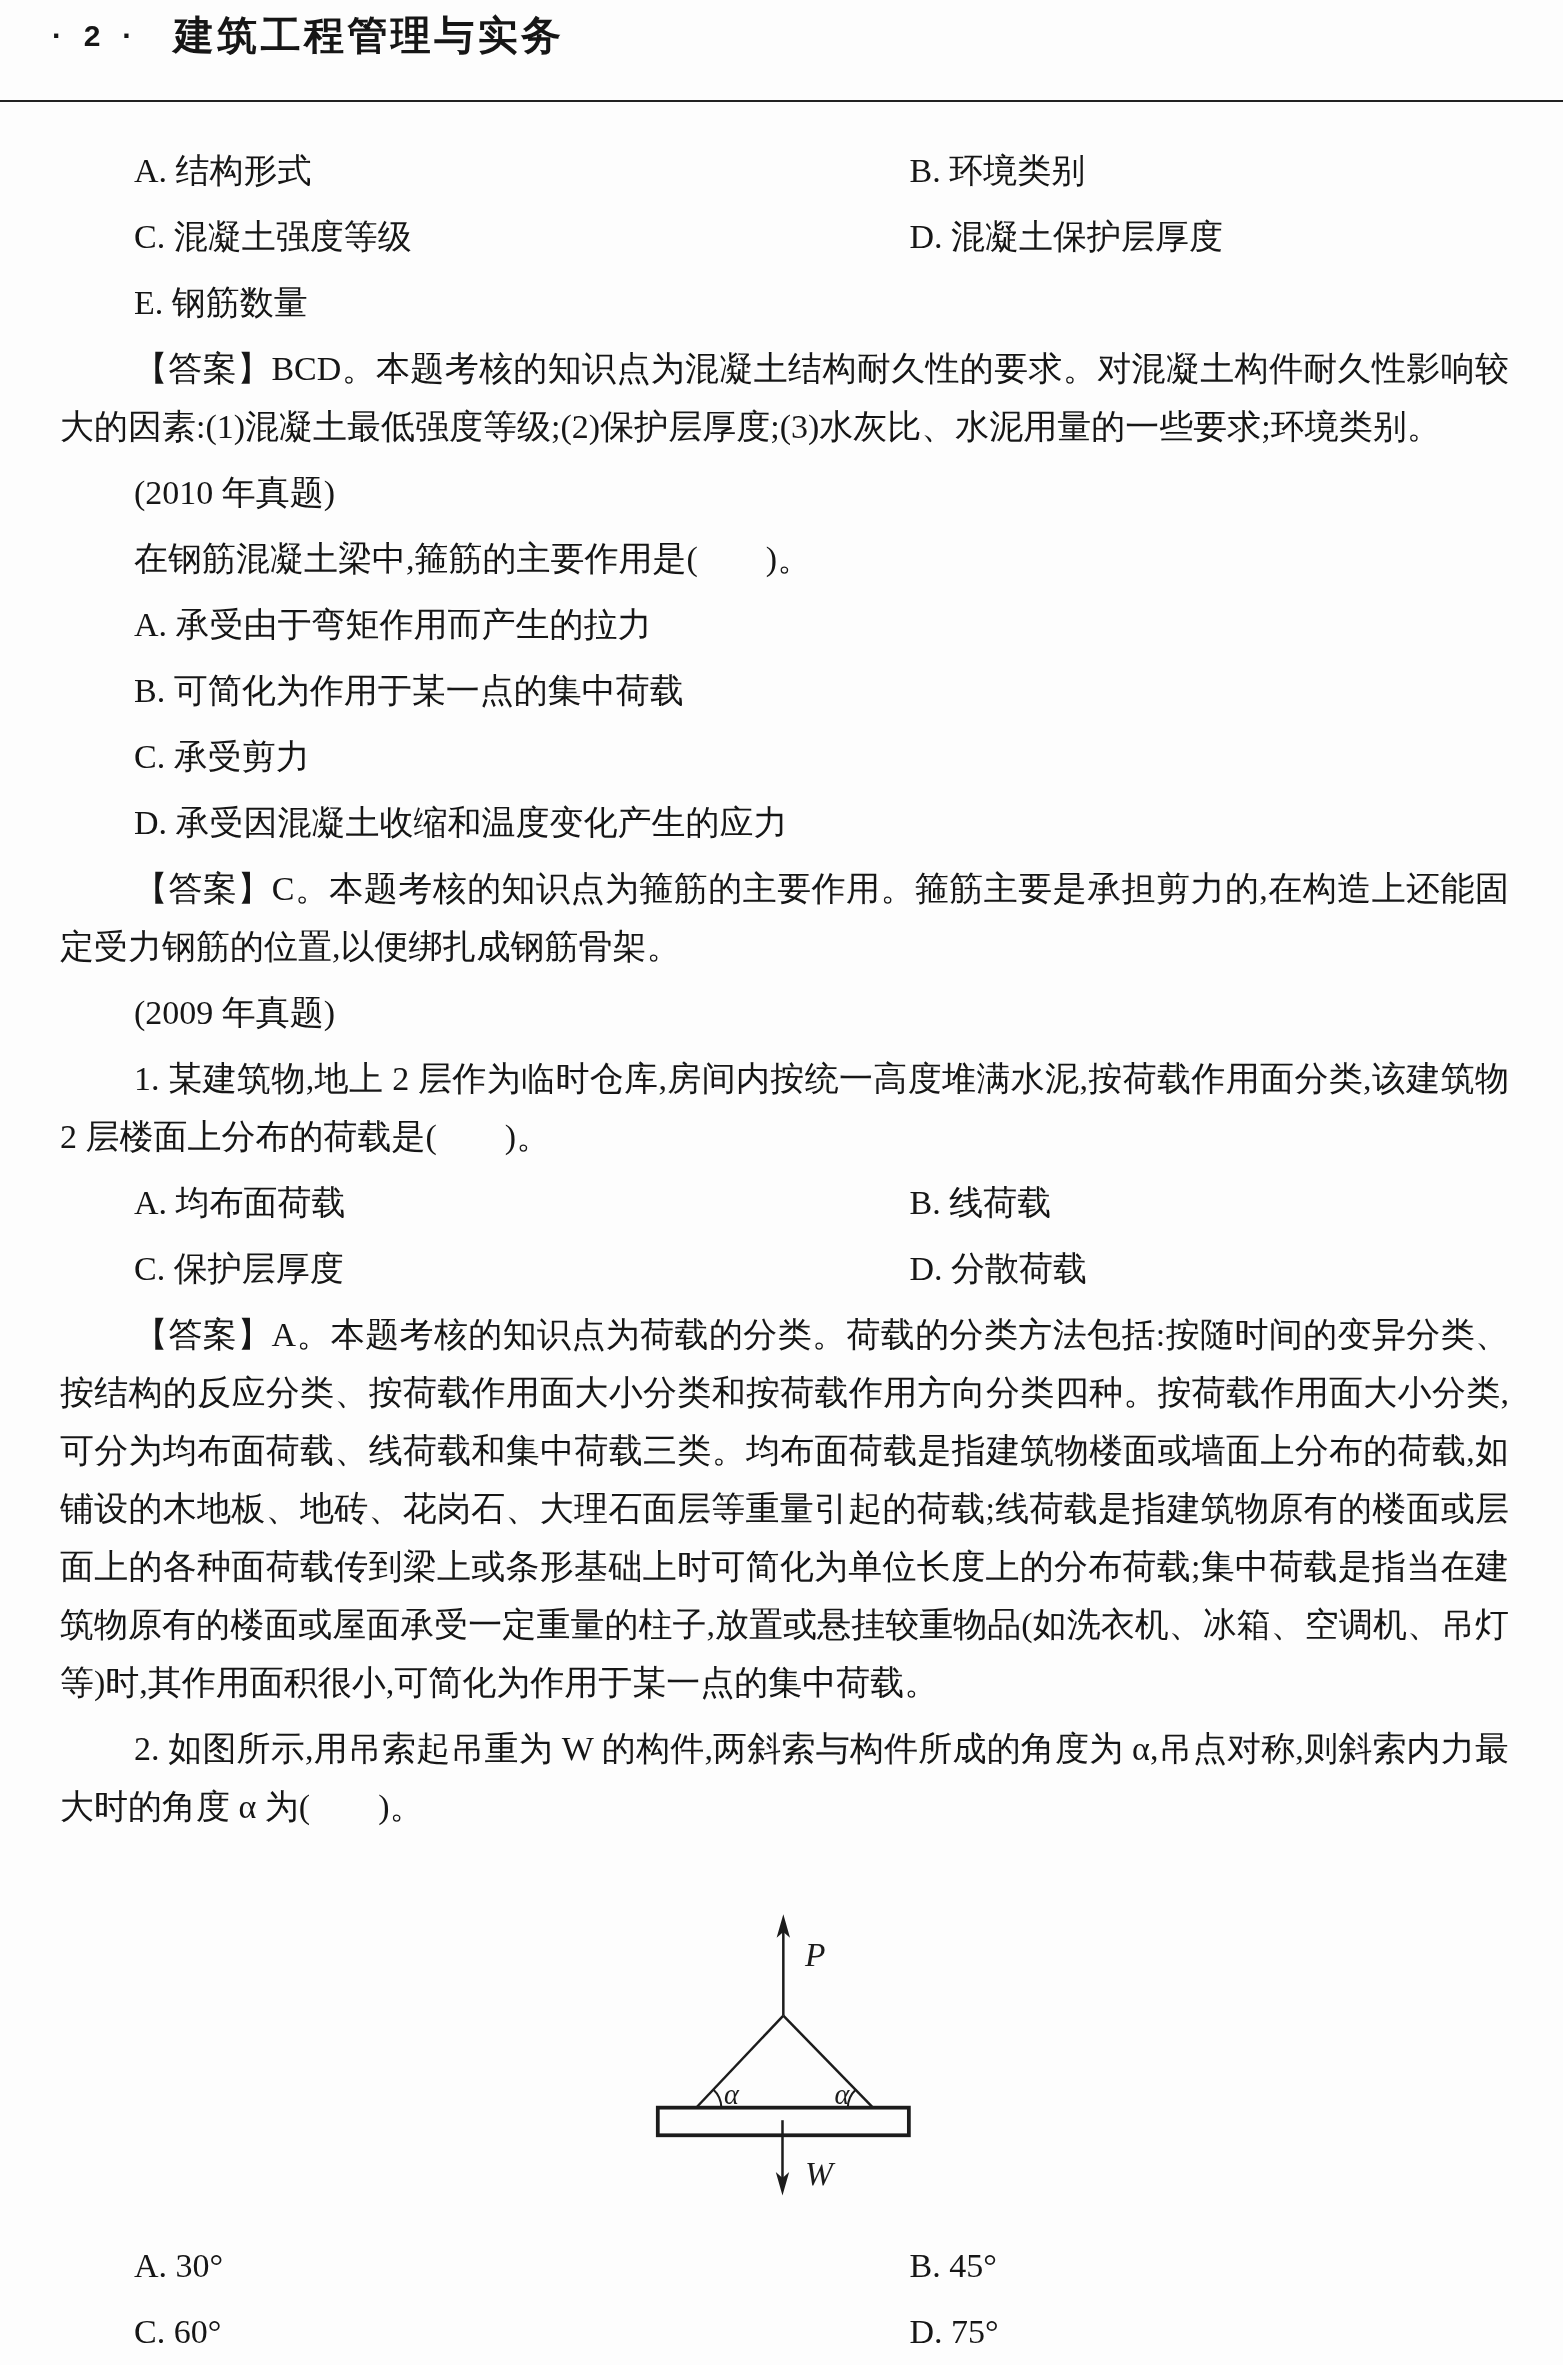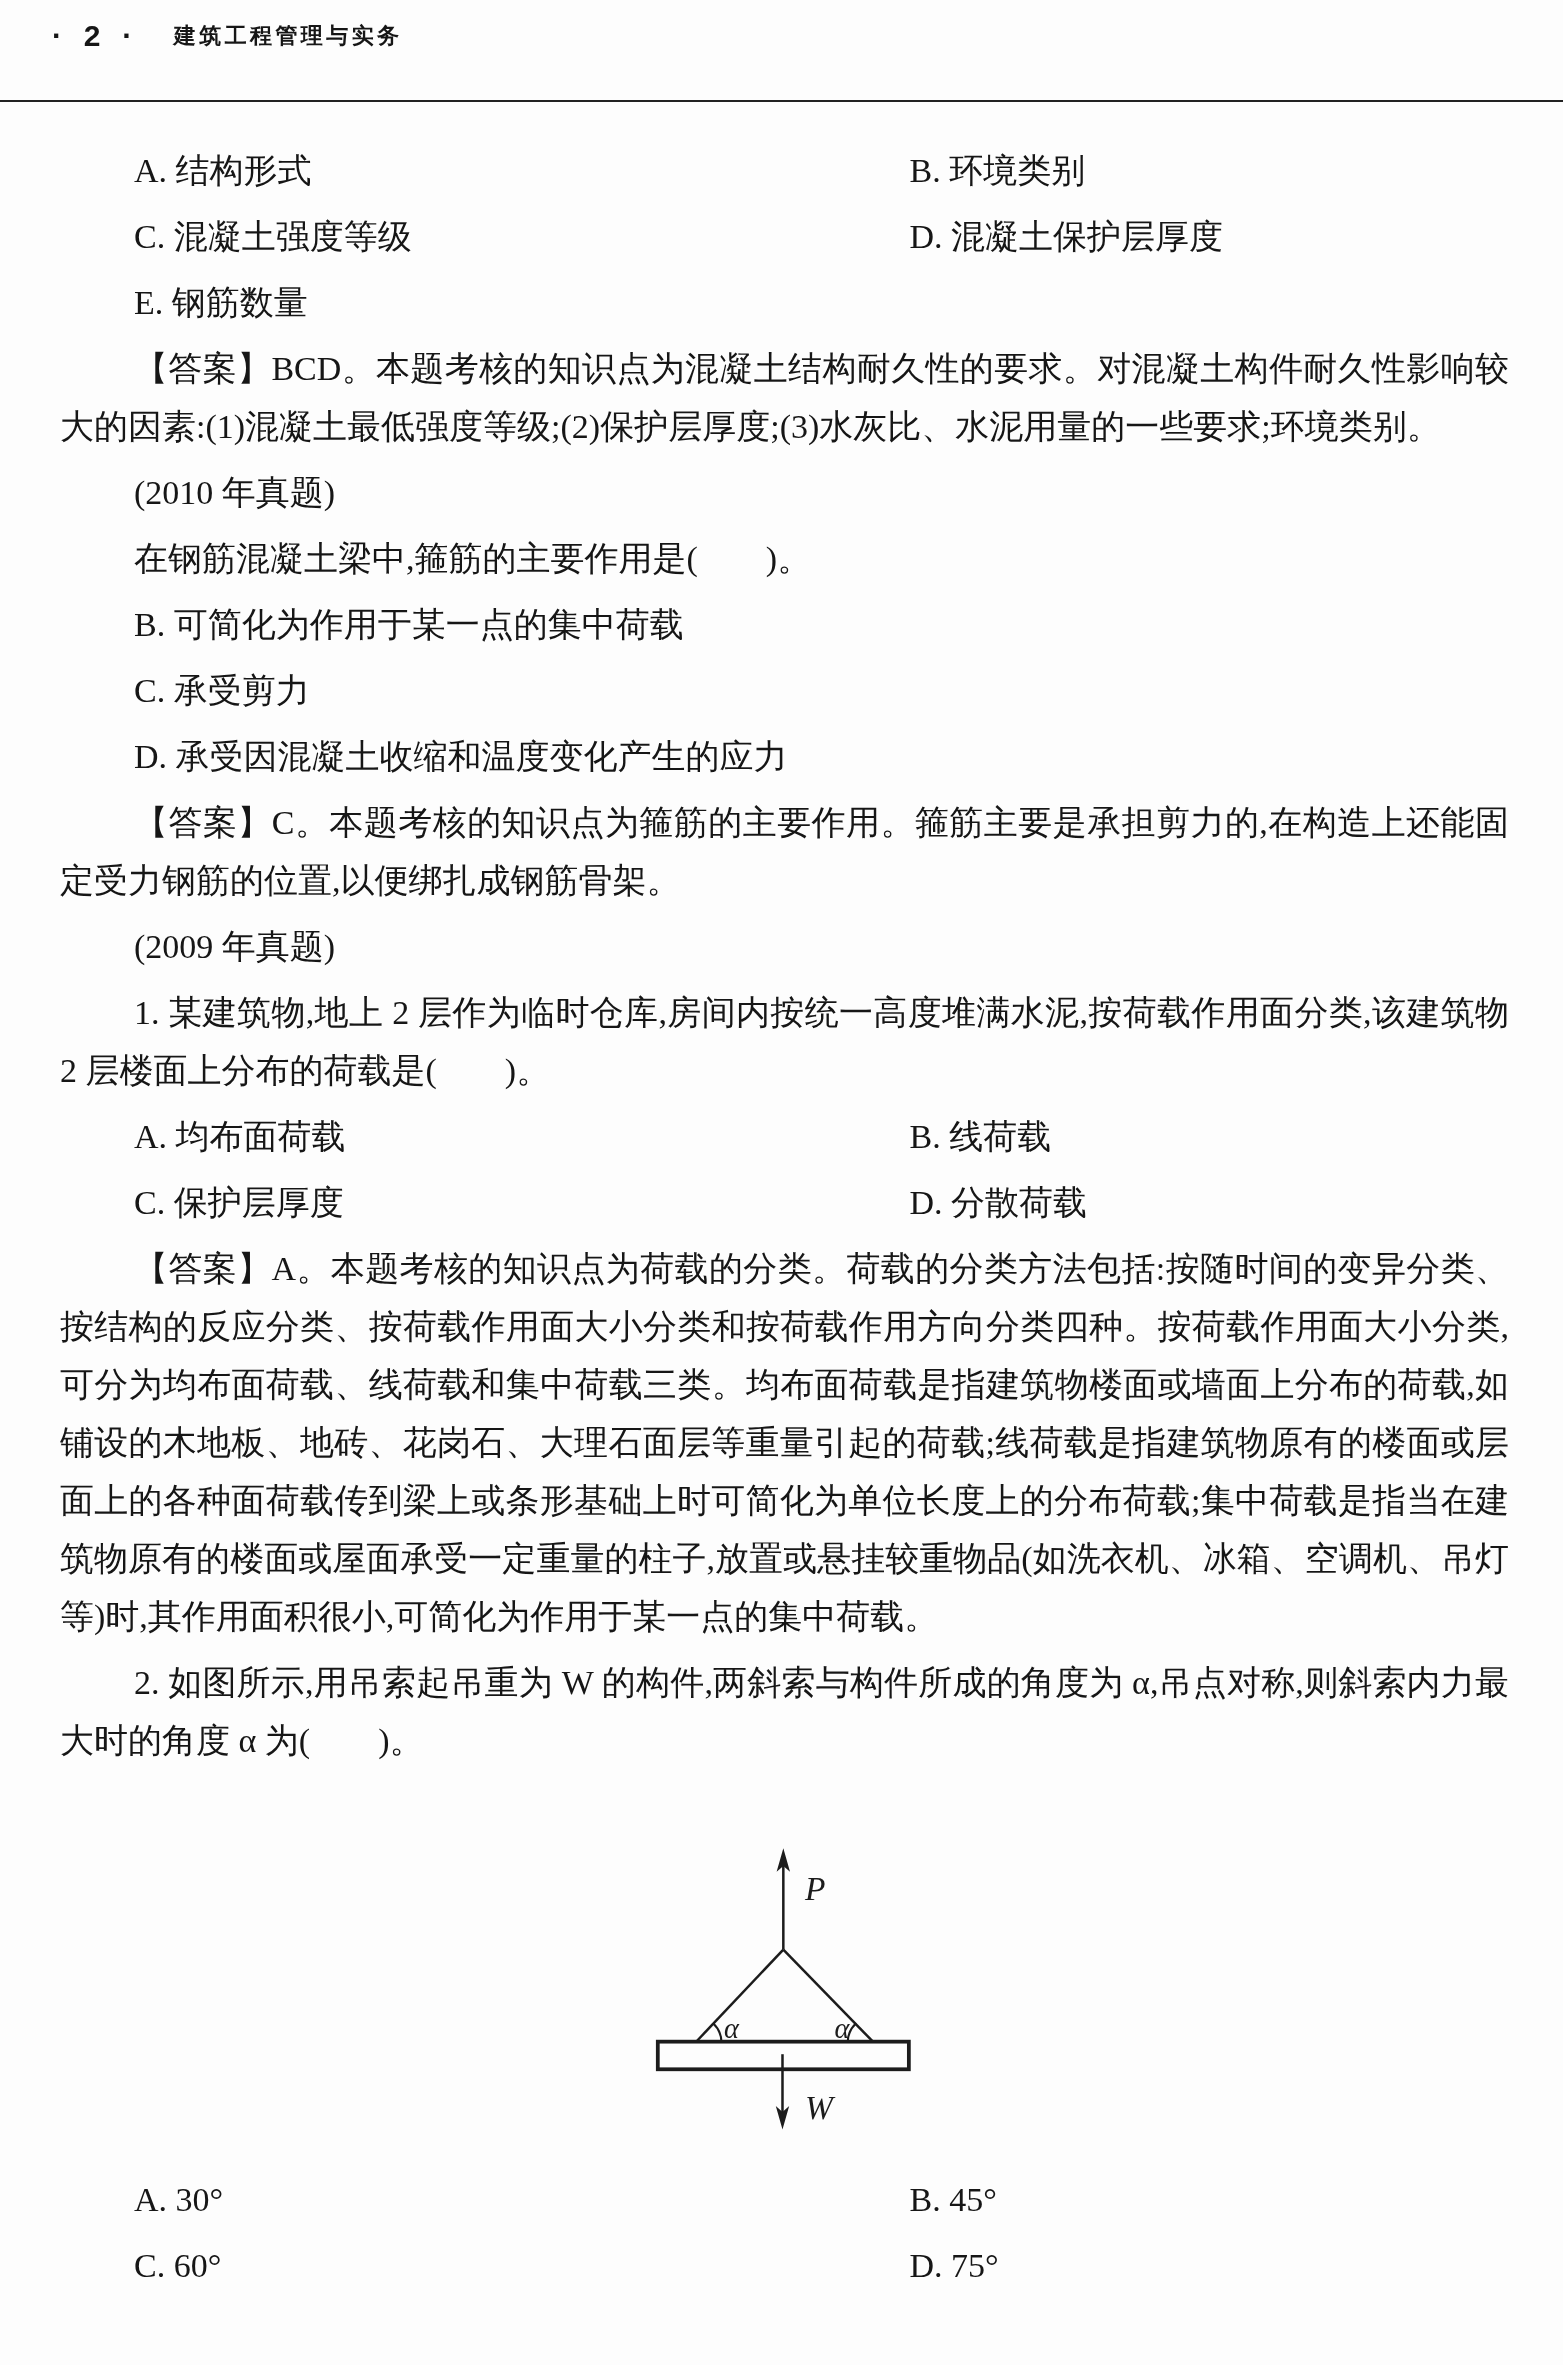--- a/index.html
+++ b/index.html
@@ -8,21 +8,21 @@
     background:#fdfdfd; color:#161616; overflow:hidden;
     font-family:"Liberation Serif","DejaVu Serif",serif;
   }
   .hdr {
     box-sizing:border-box; height:102px; padding:17px 47px 0 52px;
     border-bottom:2.5px solid #222;
     font-family:"Liberation Sans","DejaVu Sans",sans-serif; font-weight:bold;
     display:flex; align-items:flex-start;
   }
   .hdr .pgnum { font-size:30px; line-height:37px; letter-spacing:6.7px; white-space:nowrap; }
-  .hdr .btitle { font-size:22px; line-height:37px; margin-left:35px; letter-spacing:3.4px; white-space:nowrap; }
+  .hdr .btitle { font-size:40px; line-height:37px; margin-left:35px; letter-spacing:3.4px; white-space:nowrap; }
   .content {
     box-sizing:border-box; padding:32px 47px 0 52px;
     font-size:34px; line-height:58px;
   }
   .content p { margin:8px; }
   .ind  { text-indent:74px; }
   .just { text-align:justify; }
   .year { font-weight:normal; text-indent:74px; }
   .ans-label { font-weight:normal; }
   .opt-row { padding-left:74px; white-space:nowrap; }
@@ -60,20 +60,23 @@
       <span class="col2">D. 混凝土保护层厚度</span>
     </p>
     <p class="opt-row">
       <span class="col1">E. 钢筋数量</span>
     </p>
 
     <p class="ind just"><span class="ans-label">【答案】</span><span>BCD。本题考核的知识点为混凝土结构耐久性的要求。对混凝土构件耐久性影响较大的因素:(1)混凝土最低强度等级;(2)保护层厚度;(3)水灰比、水泥用量的一些要求;环境类别。</span></p>
 
     <p class="year">(2010 年真题)</p>
     <p class="ind just">在钢筋混凝土梁中,箍筋的主要作用是(　　)。</p>
+    <p class="opt-row">
+      <span>A. 承受由于弯矩作用而产生的拉力</span>
+    </p>
     <p class="opt-row">
       <span>B. 可简化为作用于某一点的集中荷载</span>
     </p>
     <p class="opt-row">
       <span>C. 承受剪力</span>
     </p>
     <p class="opt-row">
       <span>D. 承受因混凝土收缩和温度变化产生的应力</span>
     </p>
     <p class="ind just"><span class="ans-label">【答案】</span><span>C。本题考核的知识点为箍筋的主要作用。箍筋主要是承担剪力的,在构造上还能固定受力钢筋的位置,以便绑扎成钢筋骨架。</span></p>

